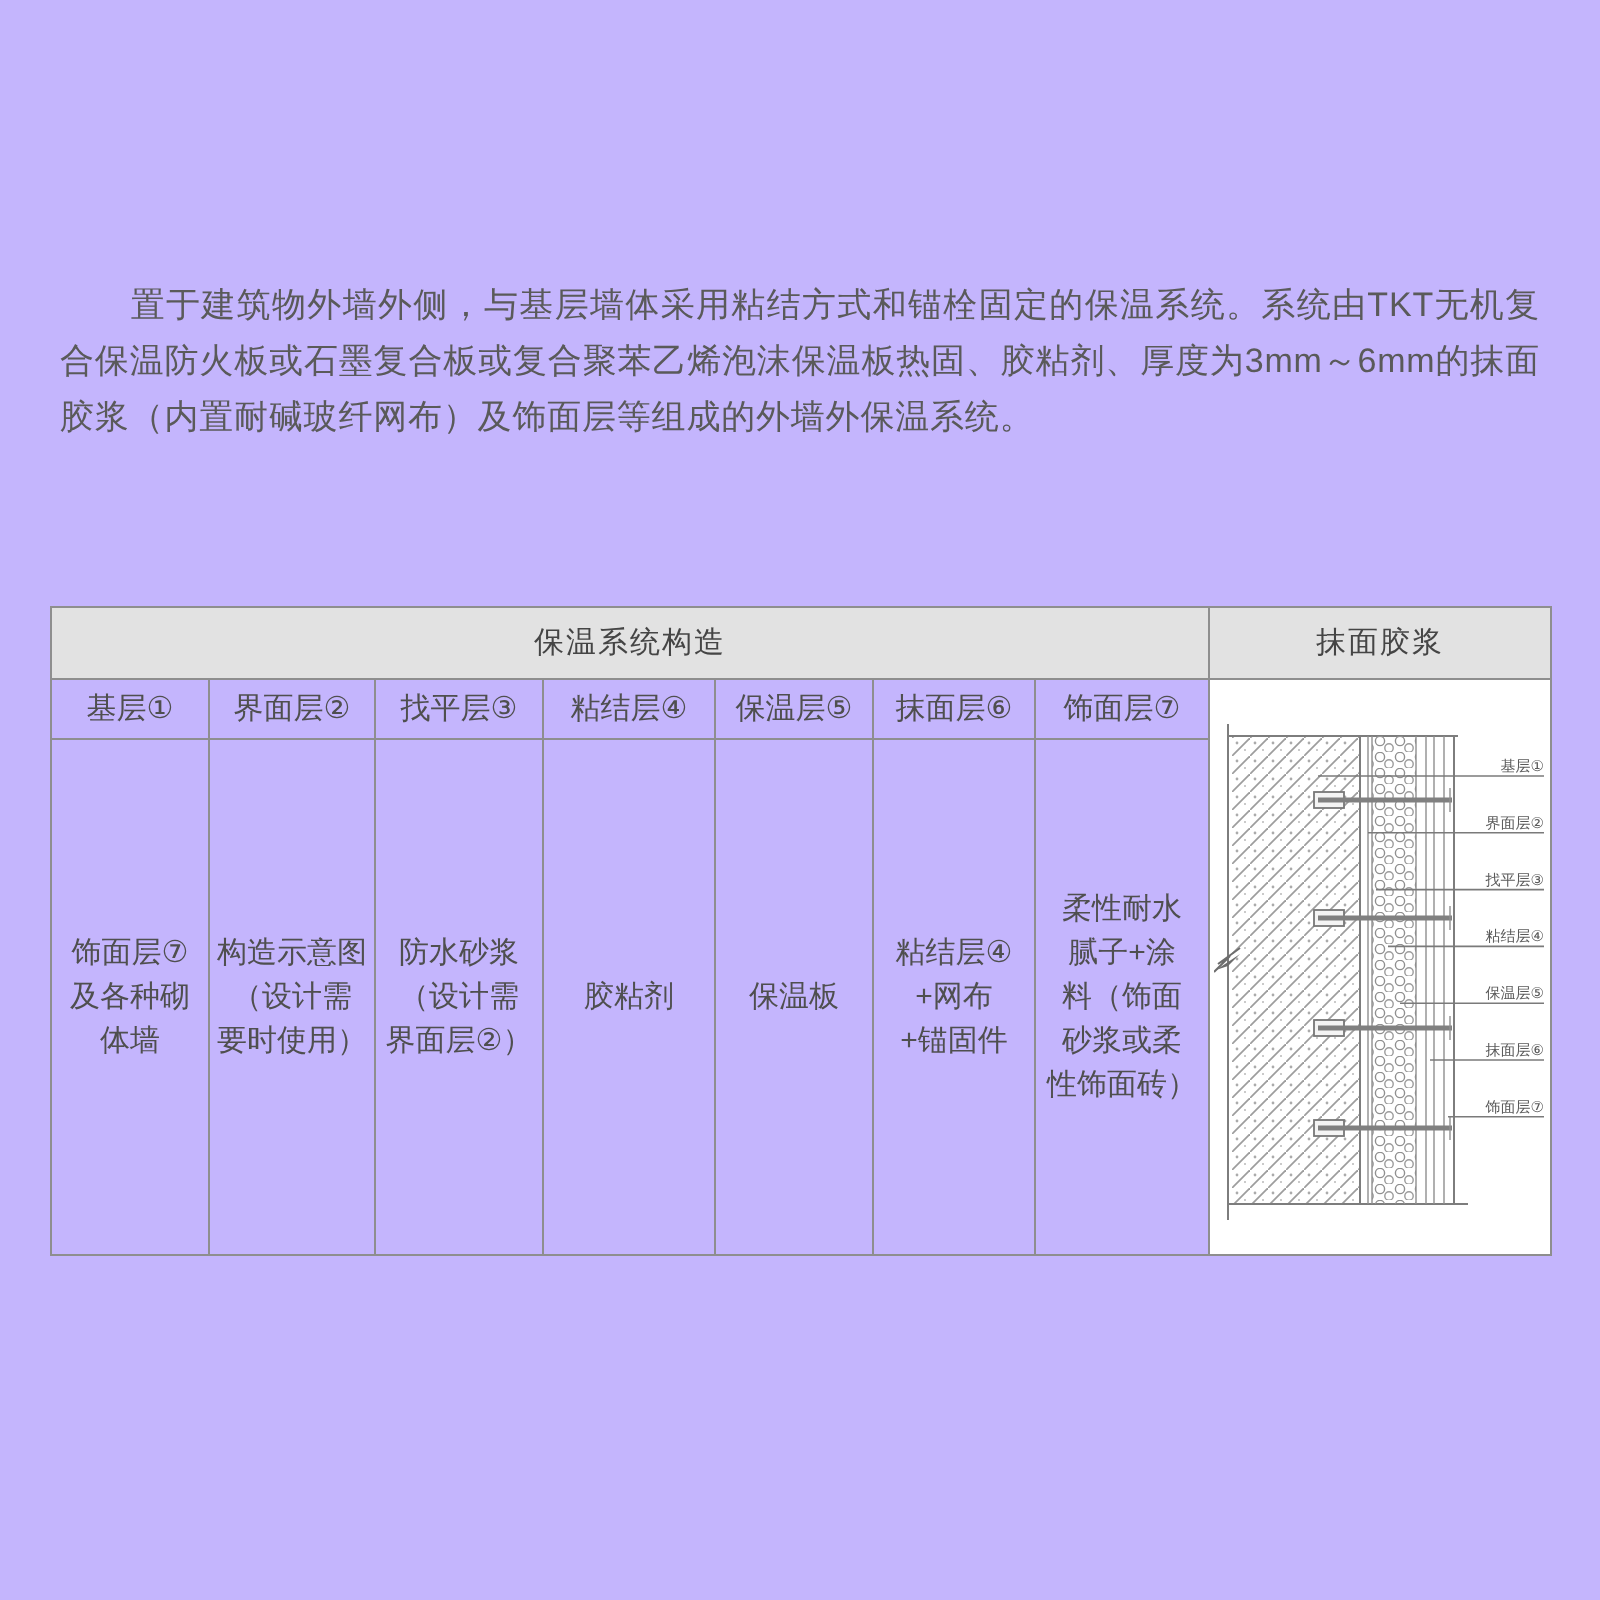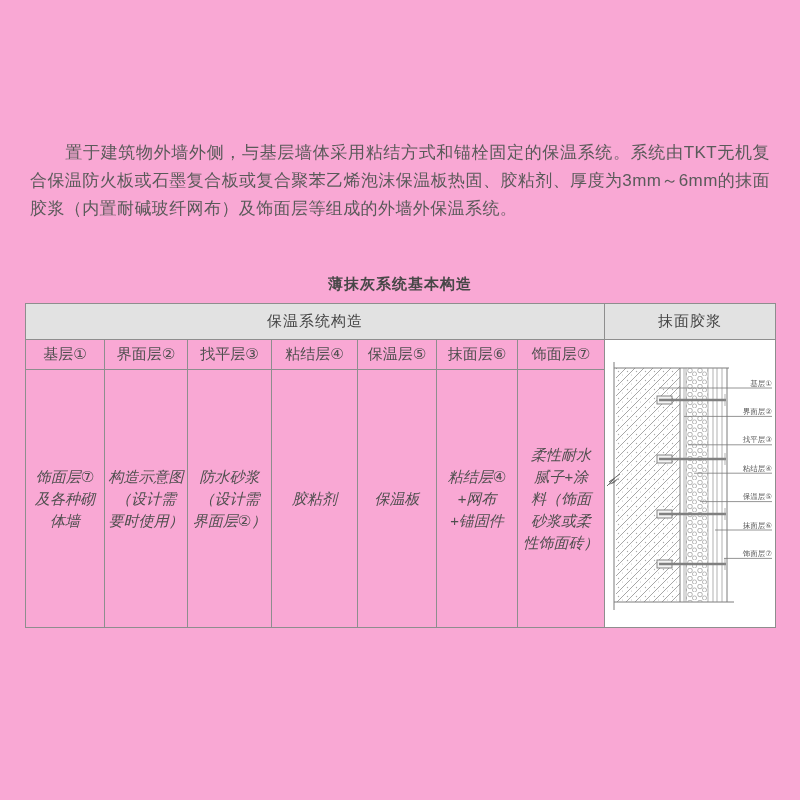--- a/index.html
+++ b/index.html
@@ -1,17 +1,17 @@
 <!DOCTYPE html>
 <html><head>
 <meta charset="utf-8">
 <style>
   html,body{margin:0;padding:0;background:#fff;}
   .page{
-    position:relative;width:800px;height:800px;background:#f9a8d4;
+    position:relative;width:800px;height:800px;background:#c4b5fd;
     font-family:"Liberation Sans","DejaVu Sans",sans-serif;
     color:#4f4f4f;overflow:hidden;
   }
   .intro{
     position:absolute;top:139px;left:30px;width:740px;margin:0;
     font-size:17px;line-height:28px;letter-spacing:0.4px;
     text-align:justify;color:#5a5a5a;
   }
   .table-title{
     position:absolute;top:275px;left:0;width:800px;margin:0;
@@ -26,40 +26,39 @@
     border:1px solid #8e8e8e;
     text-align:center;vertical-align:middle;
     font-size:15px;color:#4f4f4f;padding:0 2px;box-sizing:border-box;
   }
   tr.group-header td{
     background:#e2e2e2;height:36px;font-size:15px;color:#454545;
     letter-spacing:1px;
   }
   tr.col-header td{height:30px;font-size:15px;}
   tr.body-row td{
-    height:258px;line-height:22px;white-space:pre-line;font-style:italic;
+    height:258px;line-height:22px;white-space:pre-line;
   }
   td.diagram-cell{vertical-align:top;padding:0;position:relative;background:#fff;}
   .diagram-svg{display:block;margin:4px auto 0 auto;}
   .s{stroke:#7d7d7d;stroke-width:1;fill:none;}
   .sthin{stroke:#8f8f8f;stroke-width:0.7;fill:none;}
   .leader{stroke:#7a7a7a;stroke-width:0.8;}
   .leader-label{font-size:7.5px;fill:#5a5a5a;font-family:"Liberation Sans","DejaVu Sans",sans-serif;}
   .anchor-head{fill:#f4f4f4;stroke:#777;stroke-width:0.9;}
   .anchor-rod{stroke:#808080;stroke-width:2.6;}
   .break-mark{stroke:#6d6d6d;stroke-width:1;fill:none;}
 </style>
 </head>
 <body>
 
 <div class="page">
 
   <p class="intro">　　置于建筑物外墙外侧，与基层墙体采用粘结方式和锚栓固定的保温系统。系统由TKT无机复合保温防火板或石墨复合板或复合聚苯乙烯泡沫保温板热固、胶粘剂、厚度为3mm～6mm的抹面胶浆（内置耐碱玻纤网布）及饰面层等组成的外墙外保温系统。</p>
 
-  <h3 class="table-title">薄抹灰系统基本构造</h3>
 
   <table class="ctable">
     <colgroup>
       <col style="width:79px">
         <col style="width:83px">
         <col style="width:84px">
       <col style="width:86px">
         <col style="width:79px">
         <col style="width:81px">
       <col style="width:87px">

